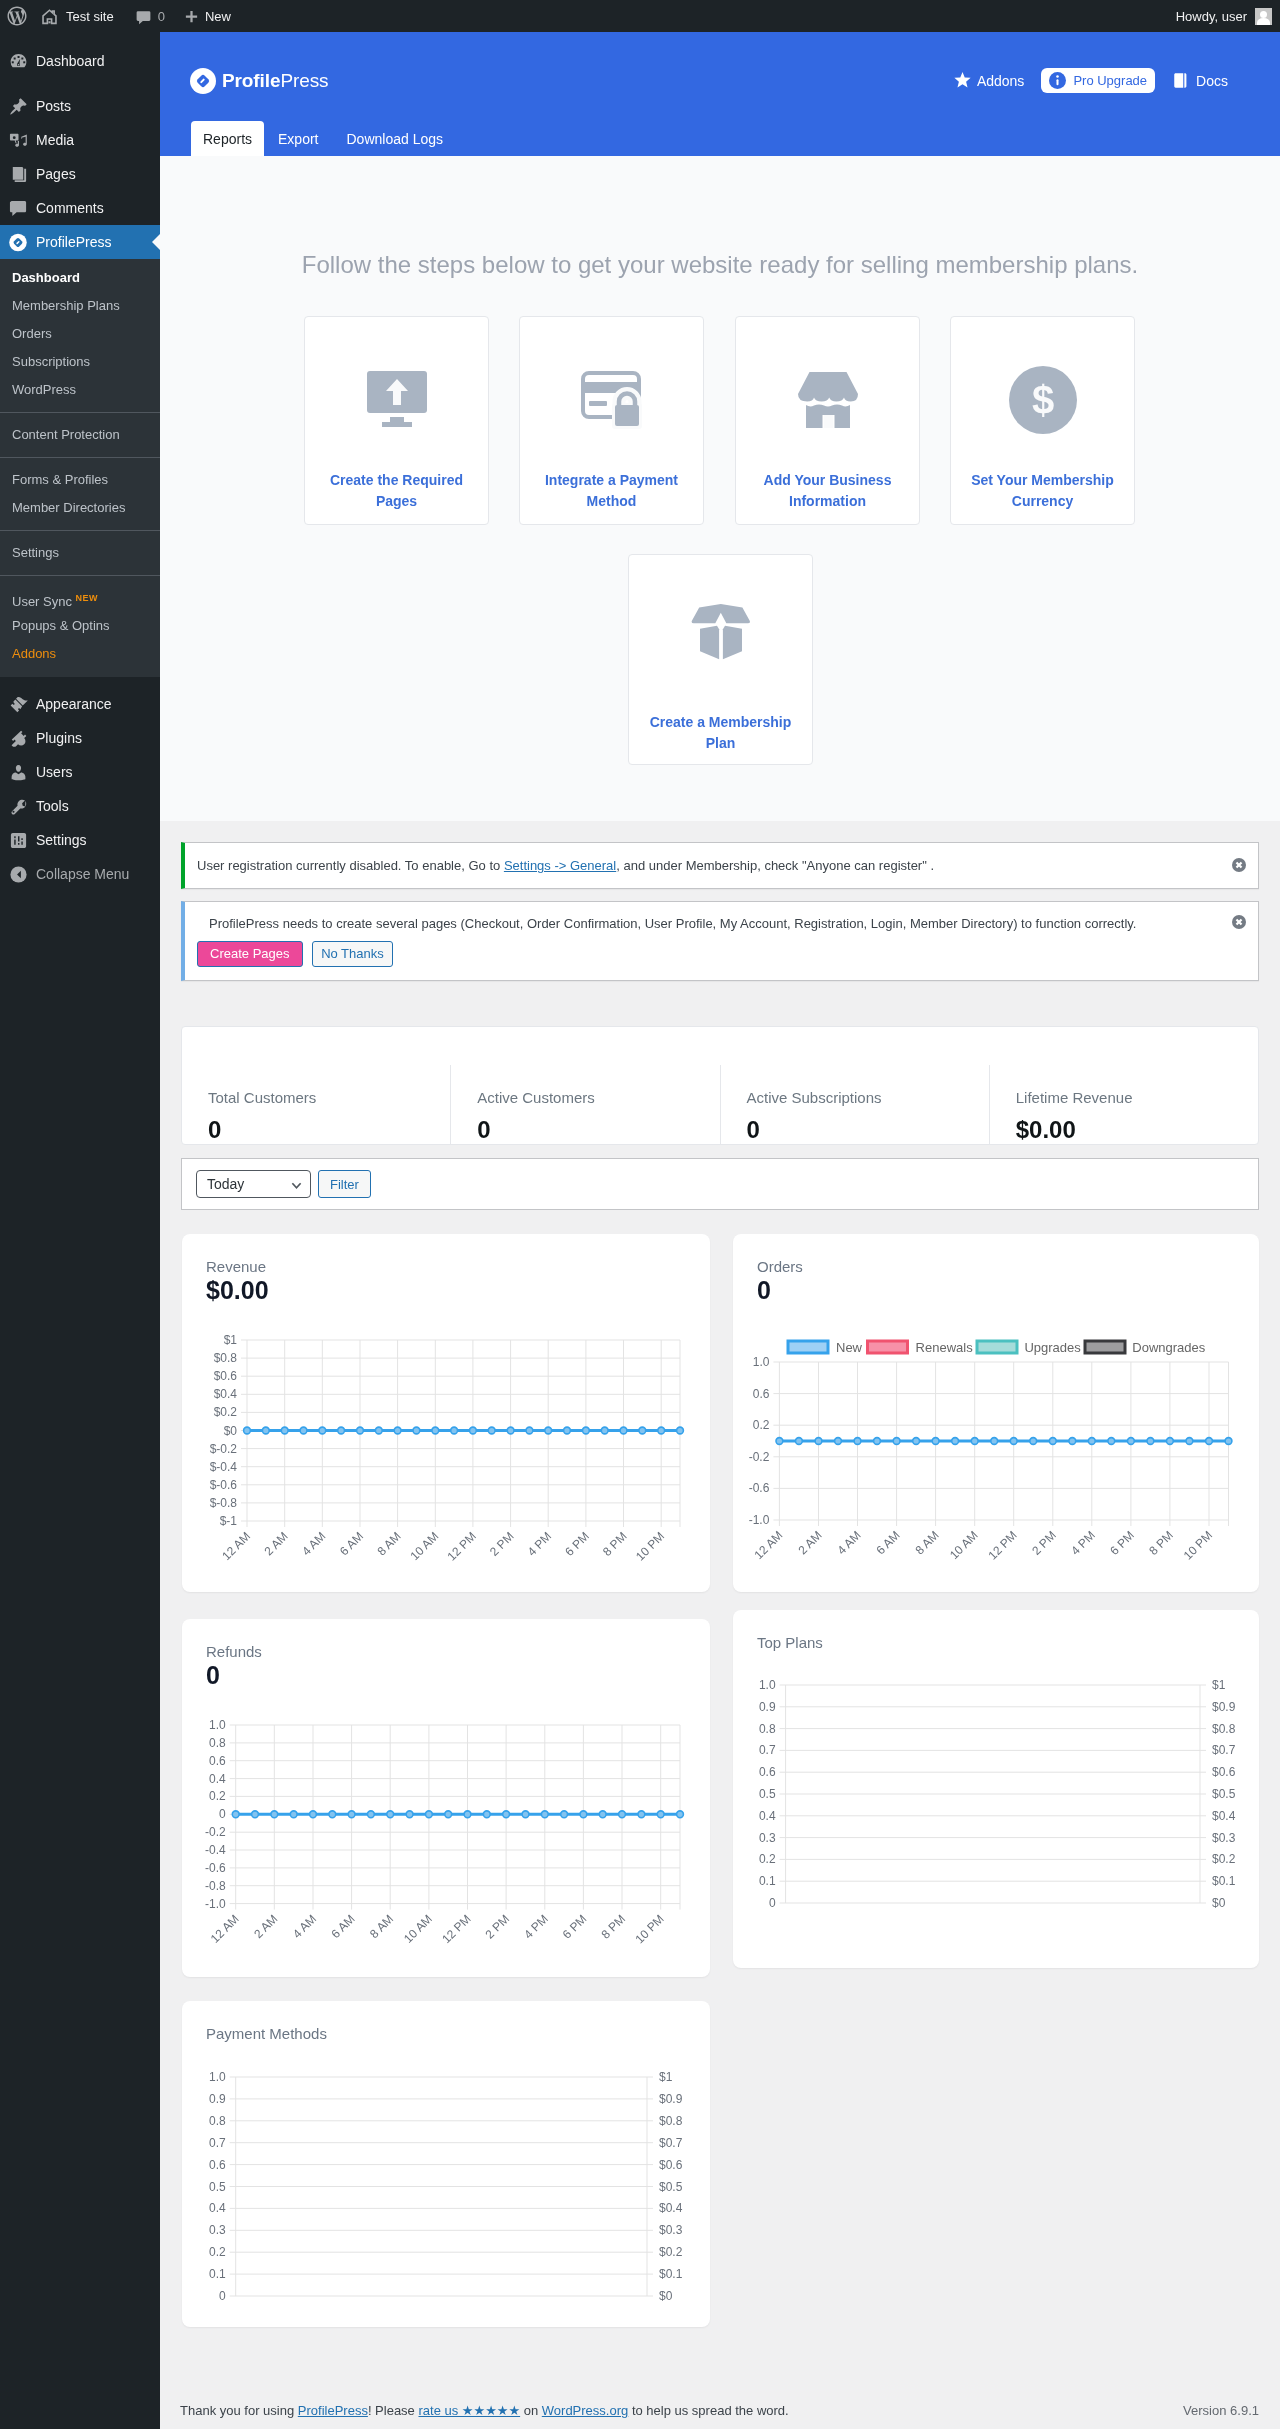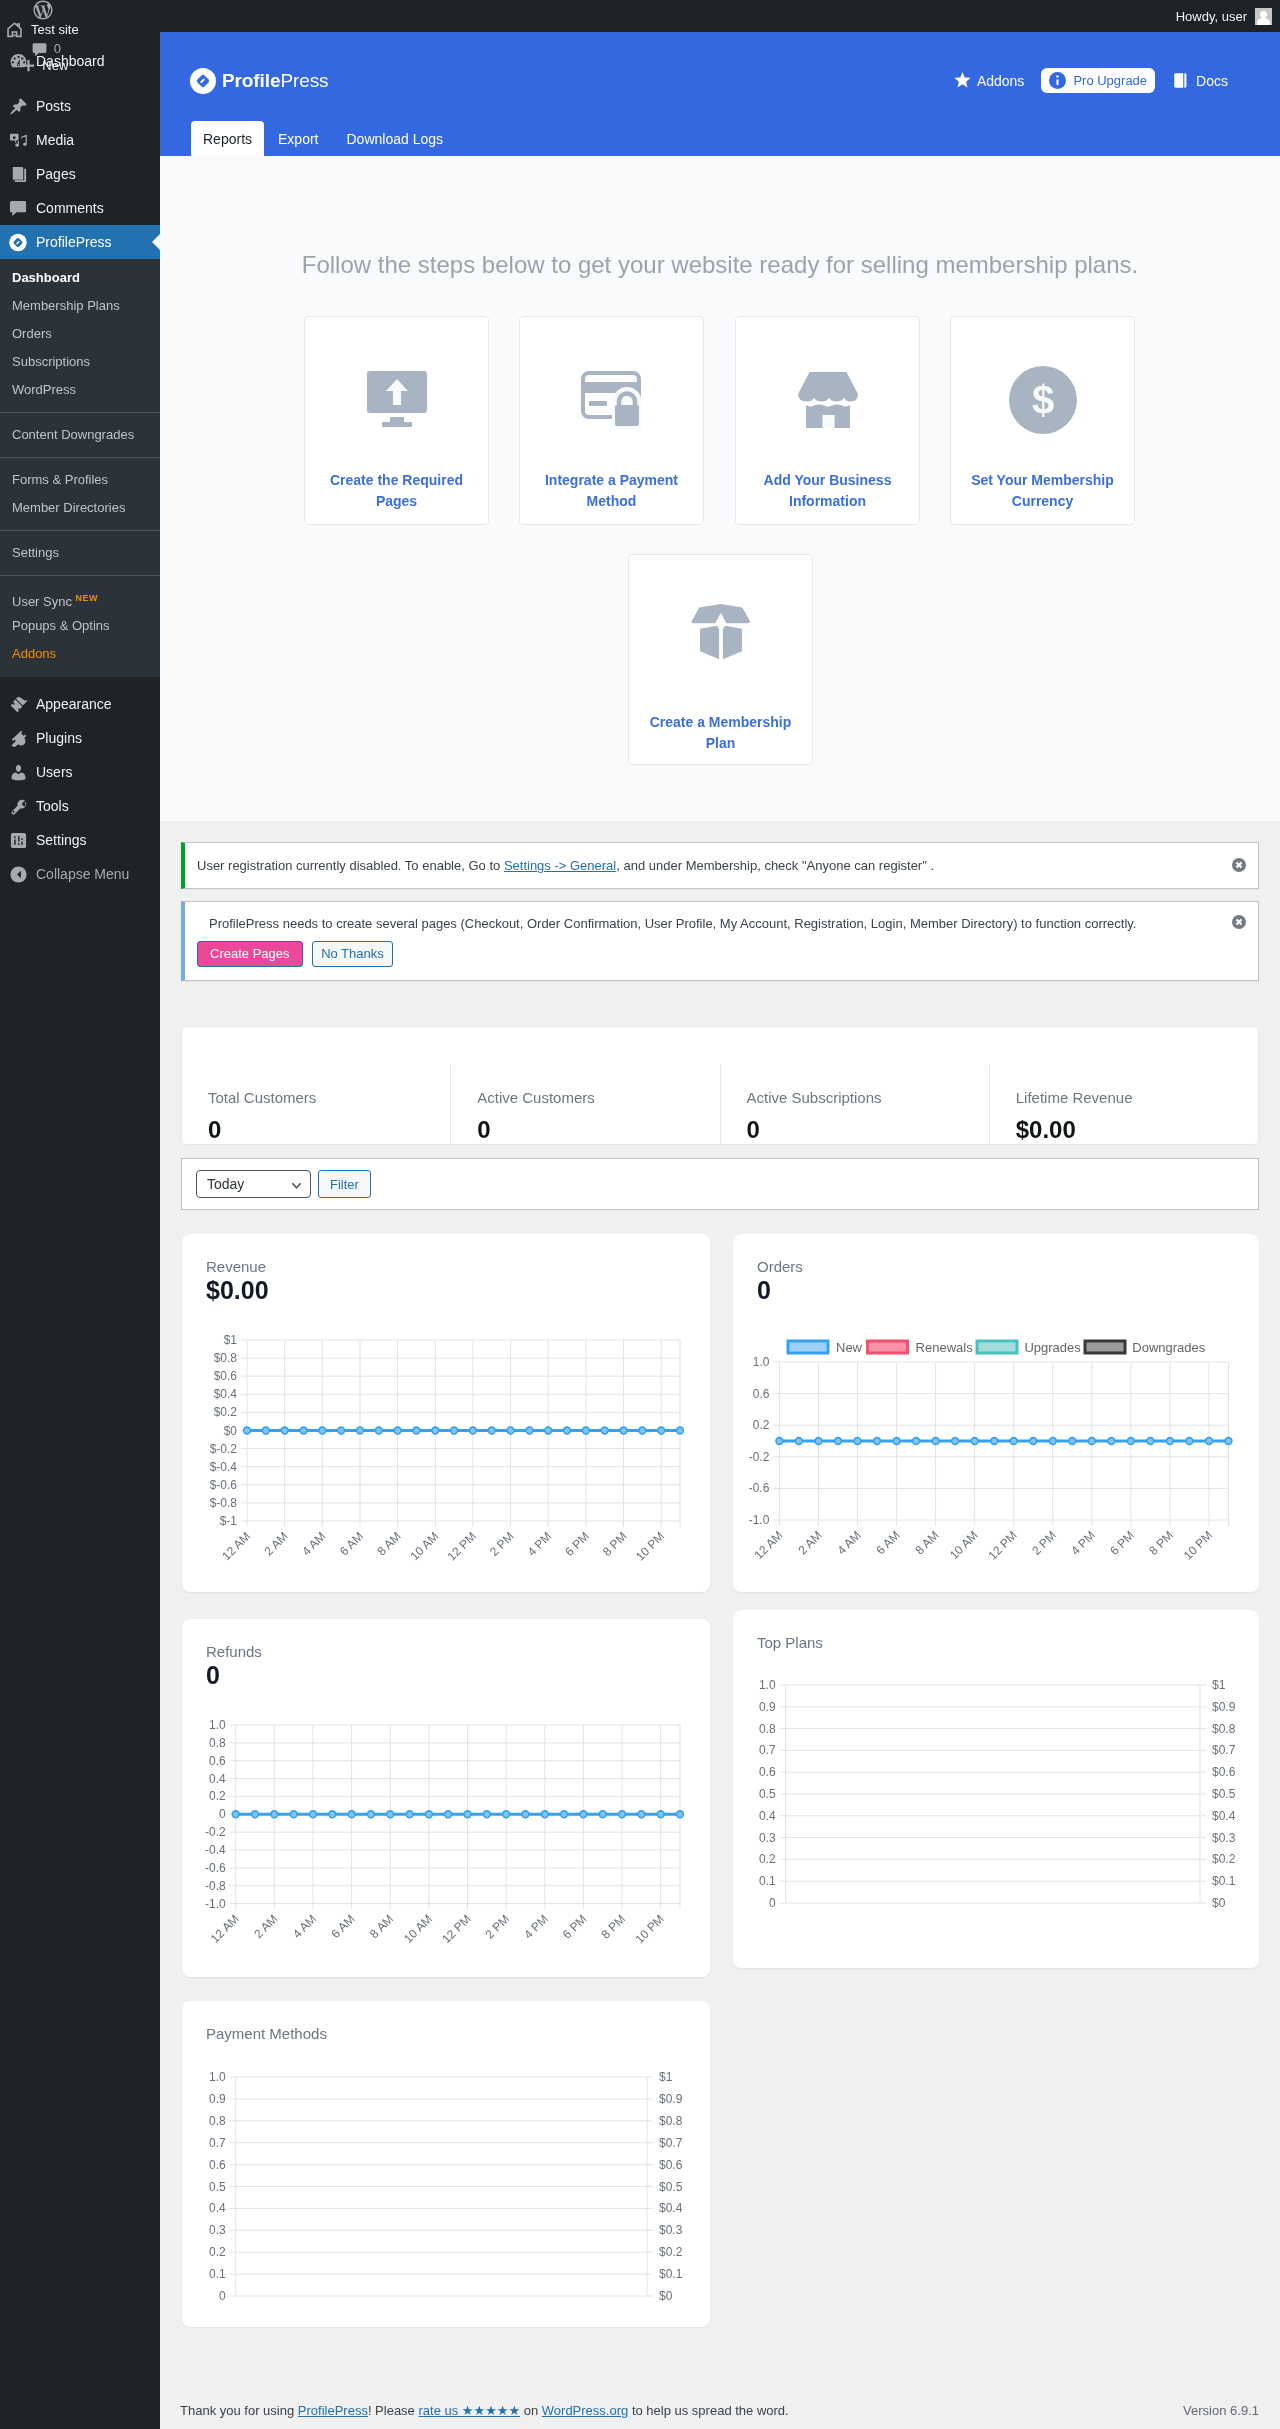--- a/index.html
+++ b/index.html
@@ -1,21 +1,21 @@
 <!DOCTYPE html>
 <html><head>
 <meta charset="utf-8">
 <style>
 * { margin:0; padding:0; box-sizing:border-box; }
 html,body { width:1280px; }
 body { font-family:"Liberation Sans", sans-serif; background:#f0f0f1; }
 #page { position:relative; width:1280px; height:2429px; overflow:hidden; }
 
 #adminbar { position:absolute; left:0; top:0; width:1280px; height:32px; background:#1d2327; color:#f0f0f1; font-size:13px; z-index:50; }
-#adminbar .lhs { position:absolute; left:0; top:0; height:32px; display:flex; align-items:center;flex-direction:column; }
+#adminbar .lhs { position:absolute; left:0; top:0; height:32px; display:flex; align-items:center; }
 .ab-item { display:flex; align-items:center; height:32px; padding:0 8px; color:#f0f0f1; }
 .ab-num { color:#a7aaad; margin-left:6px; }
 #howdy { position:absolute; right:8px; top:0; height:32px; display:flex; align-items:center; color:#f0f0f1; }
 #howdy .avatar { width:17px; height:17px; margin-left:8px; background:#c7c7c7; position:relative; overflow:hidden; }
 #howdy .avatar:before { content:""; position:absolute; left:5px; top:3px; width:7px; height:7px; border-radius:50%; background:#fff; }
 #howdy .avatar:after { content:""; position:absolute; left:2px; top:10px; width:13px; height:9px; border-radius:50% 50% 0 0; background:#fff; }
 
 #sidebar { position:absolute; left:0; top:32px; width:160px; height:2397px; background:#1d2327; color:#f0f0f1; }
 .menu-item { display:flex; align-items:center; height:34px; font-size:14px; color:#f0f0f1; position:relative; }
 .menu-item .mi-icon { width:20px; height:20px; margin-left:8px; margin-right:8px; flex:0 0 20px; display:flex; align-items:center; justify-content:center; }
@@ -177,21 +177,21 @@
   </span>
         <span class="mi-label">ProfilePress</span>
       </div>
   <div id="submenu">
     <a class="sub-item current">Dashboard</a>
     <a class="sub-item">Membership Plans</a>
     <a class="sub-item">Orders</a>
     <a class="sub-item">Subscriptions</a>
     <a class="sub-item">WordPress</a>
     <div class="sub-sep"></div>
-    <a class="sub-item">Content Downgrades</a>
+    <a class="sub-item">Content Protection</a>
     <div class="sub-sep"></div>
     <a class="sub-item">Forms &amp; Profiles</a>
     <a class="sub-item">Member Directories</a>
     <div class="sub-sep"></div>
     <a class="sub-item">Settings</a>
     <div class="sub-sep"></div>
     <a class="sub-item">User Sync <sup class="new">NEW</sup></a>
     <a class="sub-item">Popups &amp; Optins</a>
     <a class="sub-item orange">Addons</a>
   </div>

